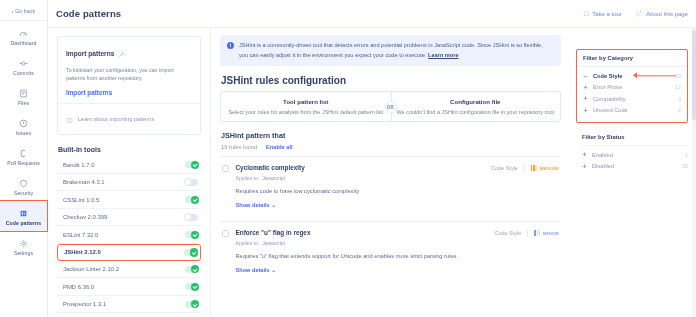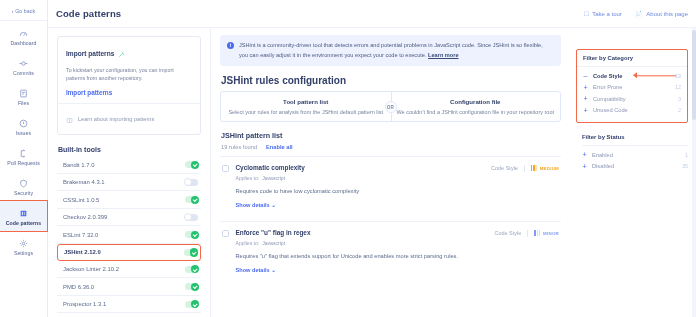--- a/index.html
+++ b/index.html
@@ -394,21 +394,21 @@
             <div class="cfg-d">Select your rules for analysis from the JSHint default pattern list</div>
           </div>
           <div class="cfg-divider"></div>
           <div class="cfg-or">OR</div>
           <div class="cfg-half">
             <div class="cfg-h">Configuration file</div>
             <div class="cfg-d">We couldn't find a JSHint configuration file in your repository root</div>
           </div>
         </div>
 
-        <div class="plist-title">JSHint pattern list</div>
+        <div class="plist-title">JSHint pattern that</div>
         <div class="plist-sub">
           <span class="plist-cnt">19 rules found</span>
           <span class="plist-enable">Enable all</span>
         </div>
 
         <div class="pattern">
           <div class="chk"></div>
           <div class="p-body">
             <div class="p-top">
               <div>

